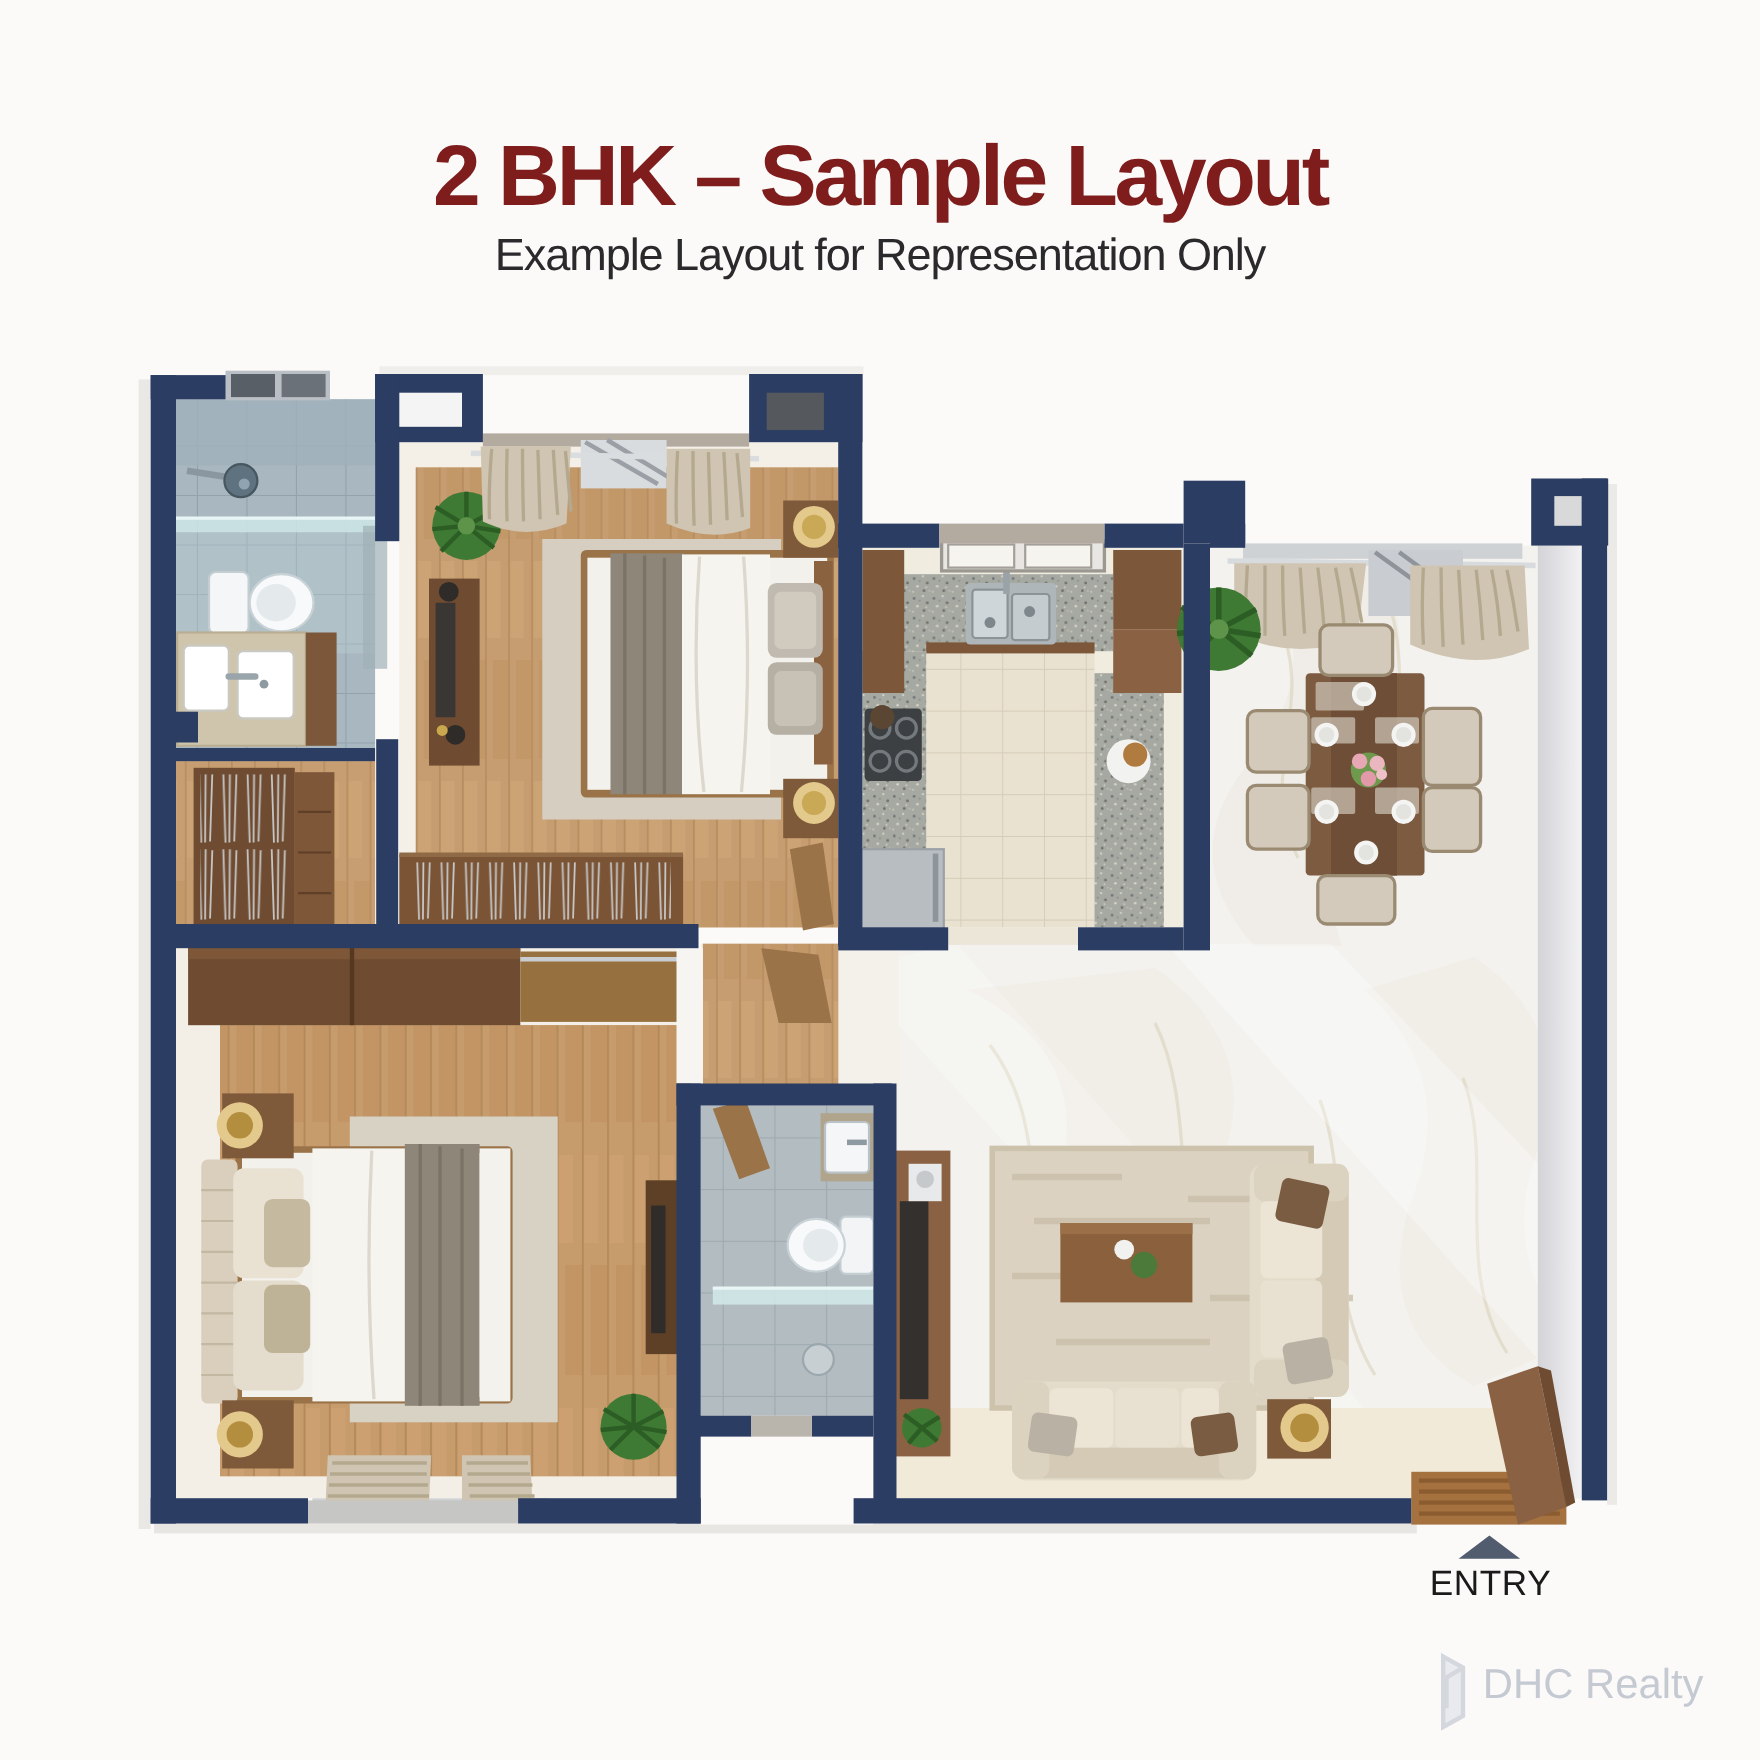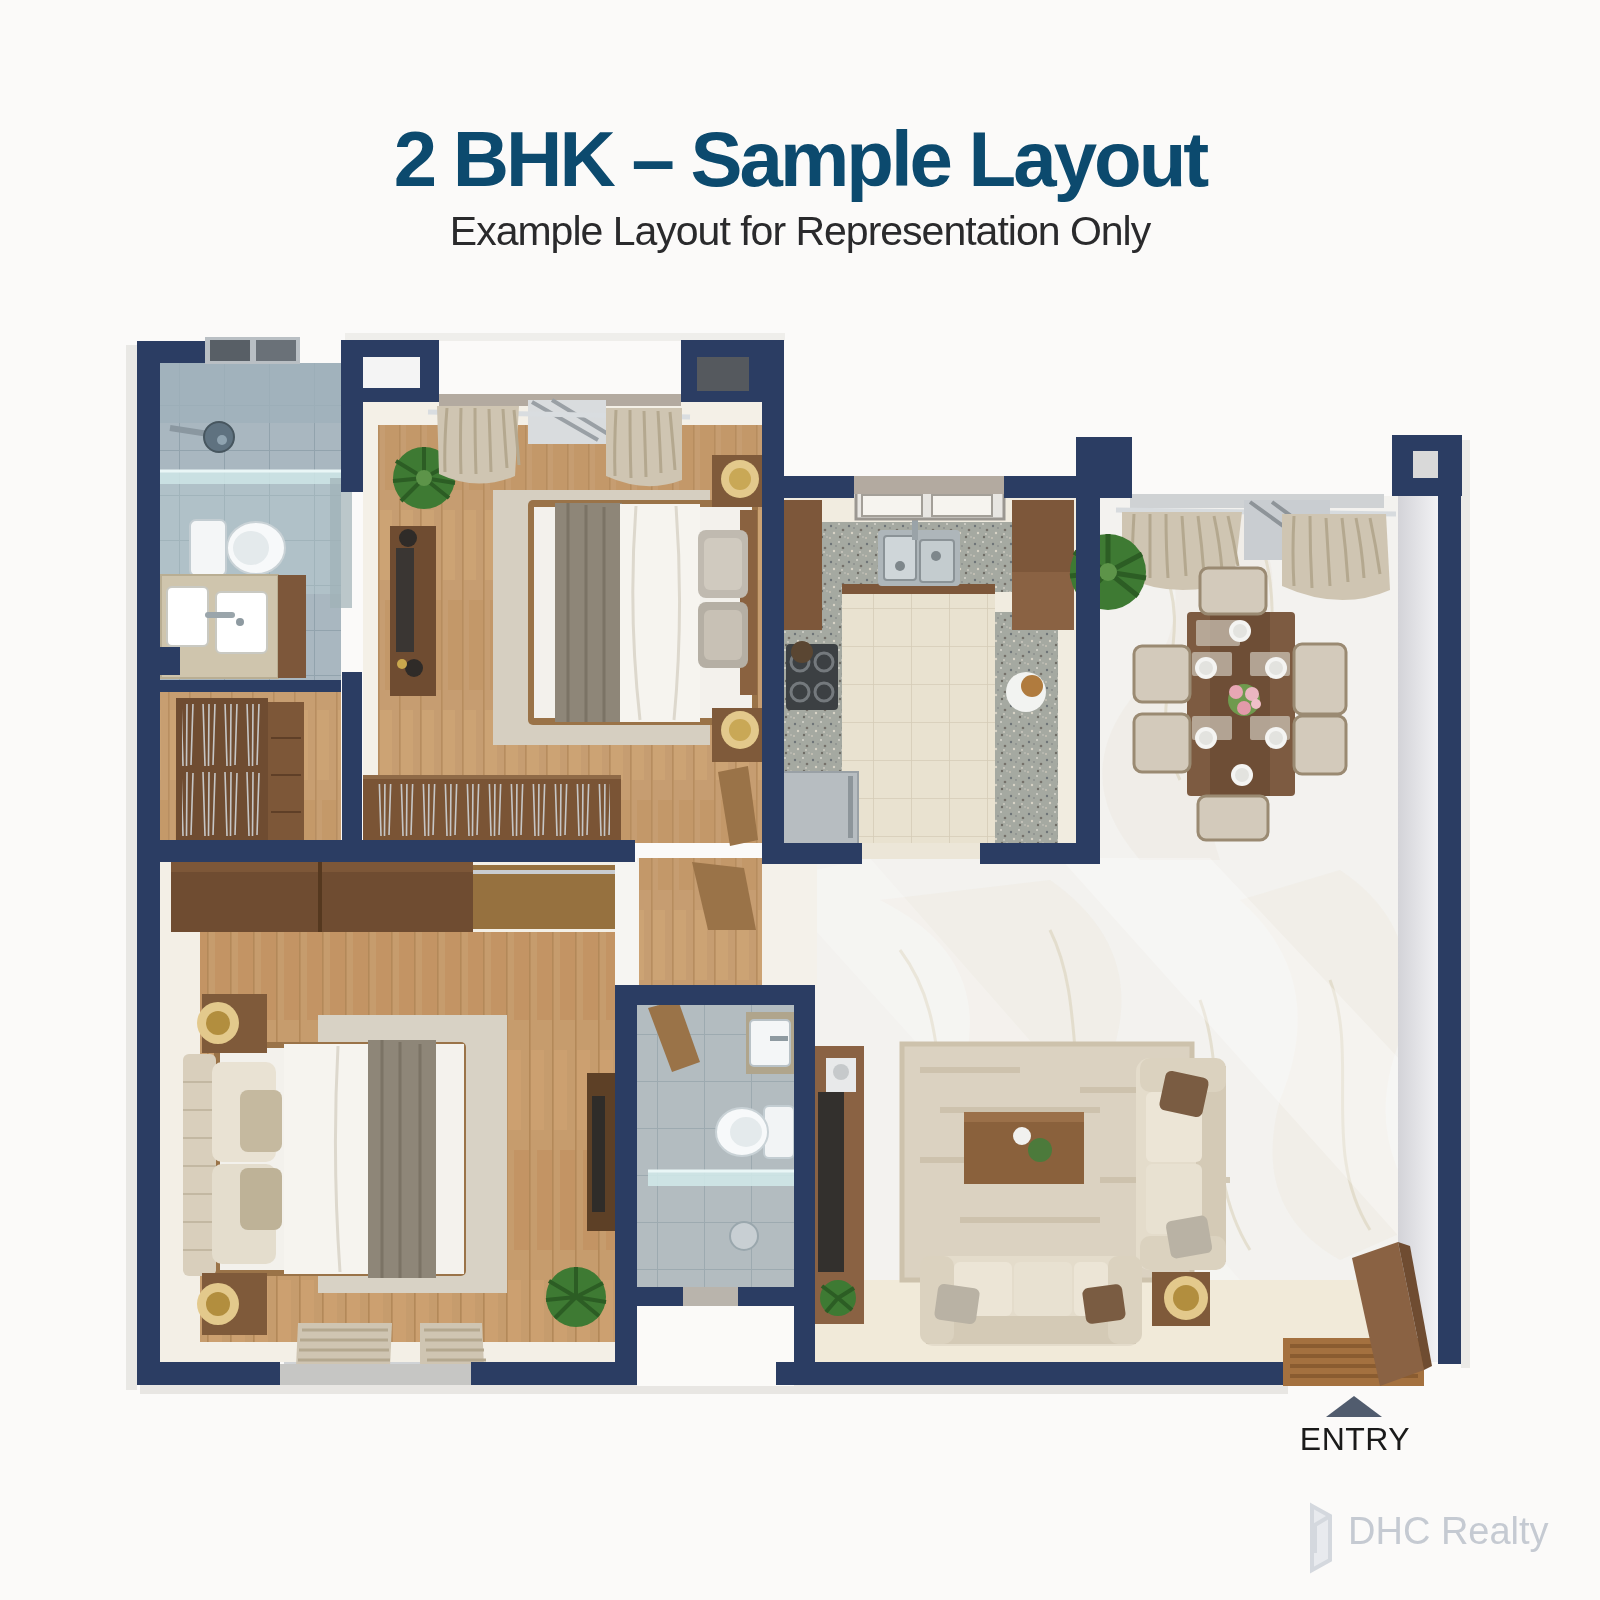--- a/index.html
+++ b/index.html
@@ -1,17 +1,17 @@
 <!DOCTYPE html>
 <html><head>
 <meta charset="utf-8">
 <style>
   html,body{margin:0;padding:0;background:#fbfaf9;}
   .page{position:relative;width:1600px;height:1600px;background:#fbfaf9;overflow:hidden;font-family:"Liberation Sans", sans-serif;}
-  .title{position:absolute;left:0;top:114px;width:1600px;text-align:center;font-size:78px;font-weight:bold;color:#0c4a6e;letter-spacing:-3px;}
+  .title{position:absolute;left:0;top:114px;width:1600px;text-align:center;font-size:78px;font-weight:bold;color:#7f1d1d;letter-spacing:-3px;}
   .subtitle{position:absolute;left:0;top:208px;width:1600px;text-align:center;font-size:41px;font-weight:normal;color:#2a2a2c;letter-spacing:-1px;}
 </style>
 </head>
 <body>
 <div class="page">
 
 <div class="title">2 BHK – Sample Layout</div>
 
 <div class="subtitle">Example Layout for Representation Only</div>
 <svg width="1600" height="1600" viewBox="0 0 1600 1600" style="position:absolute;left:0;top:0;">

